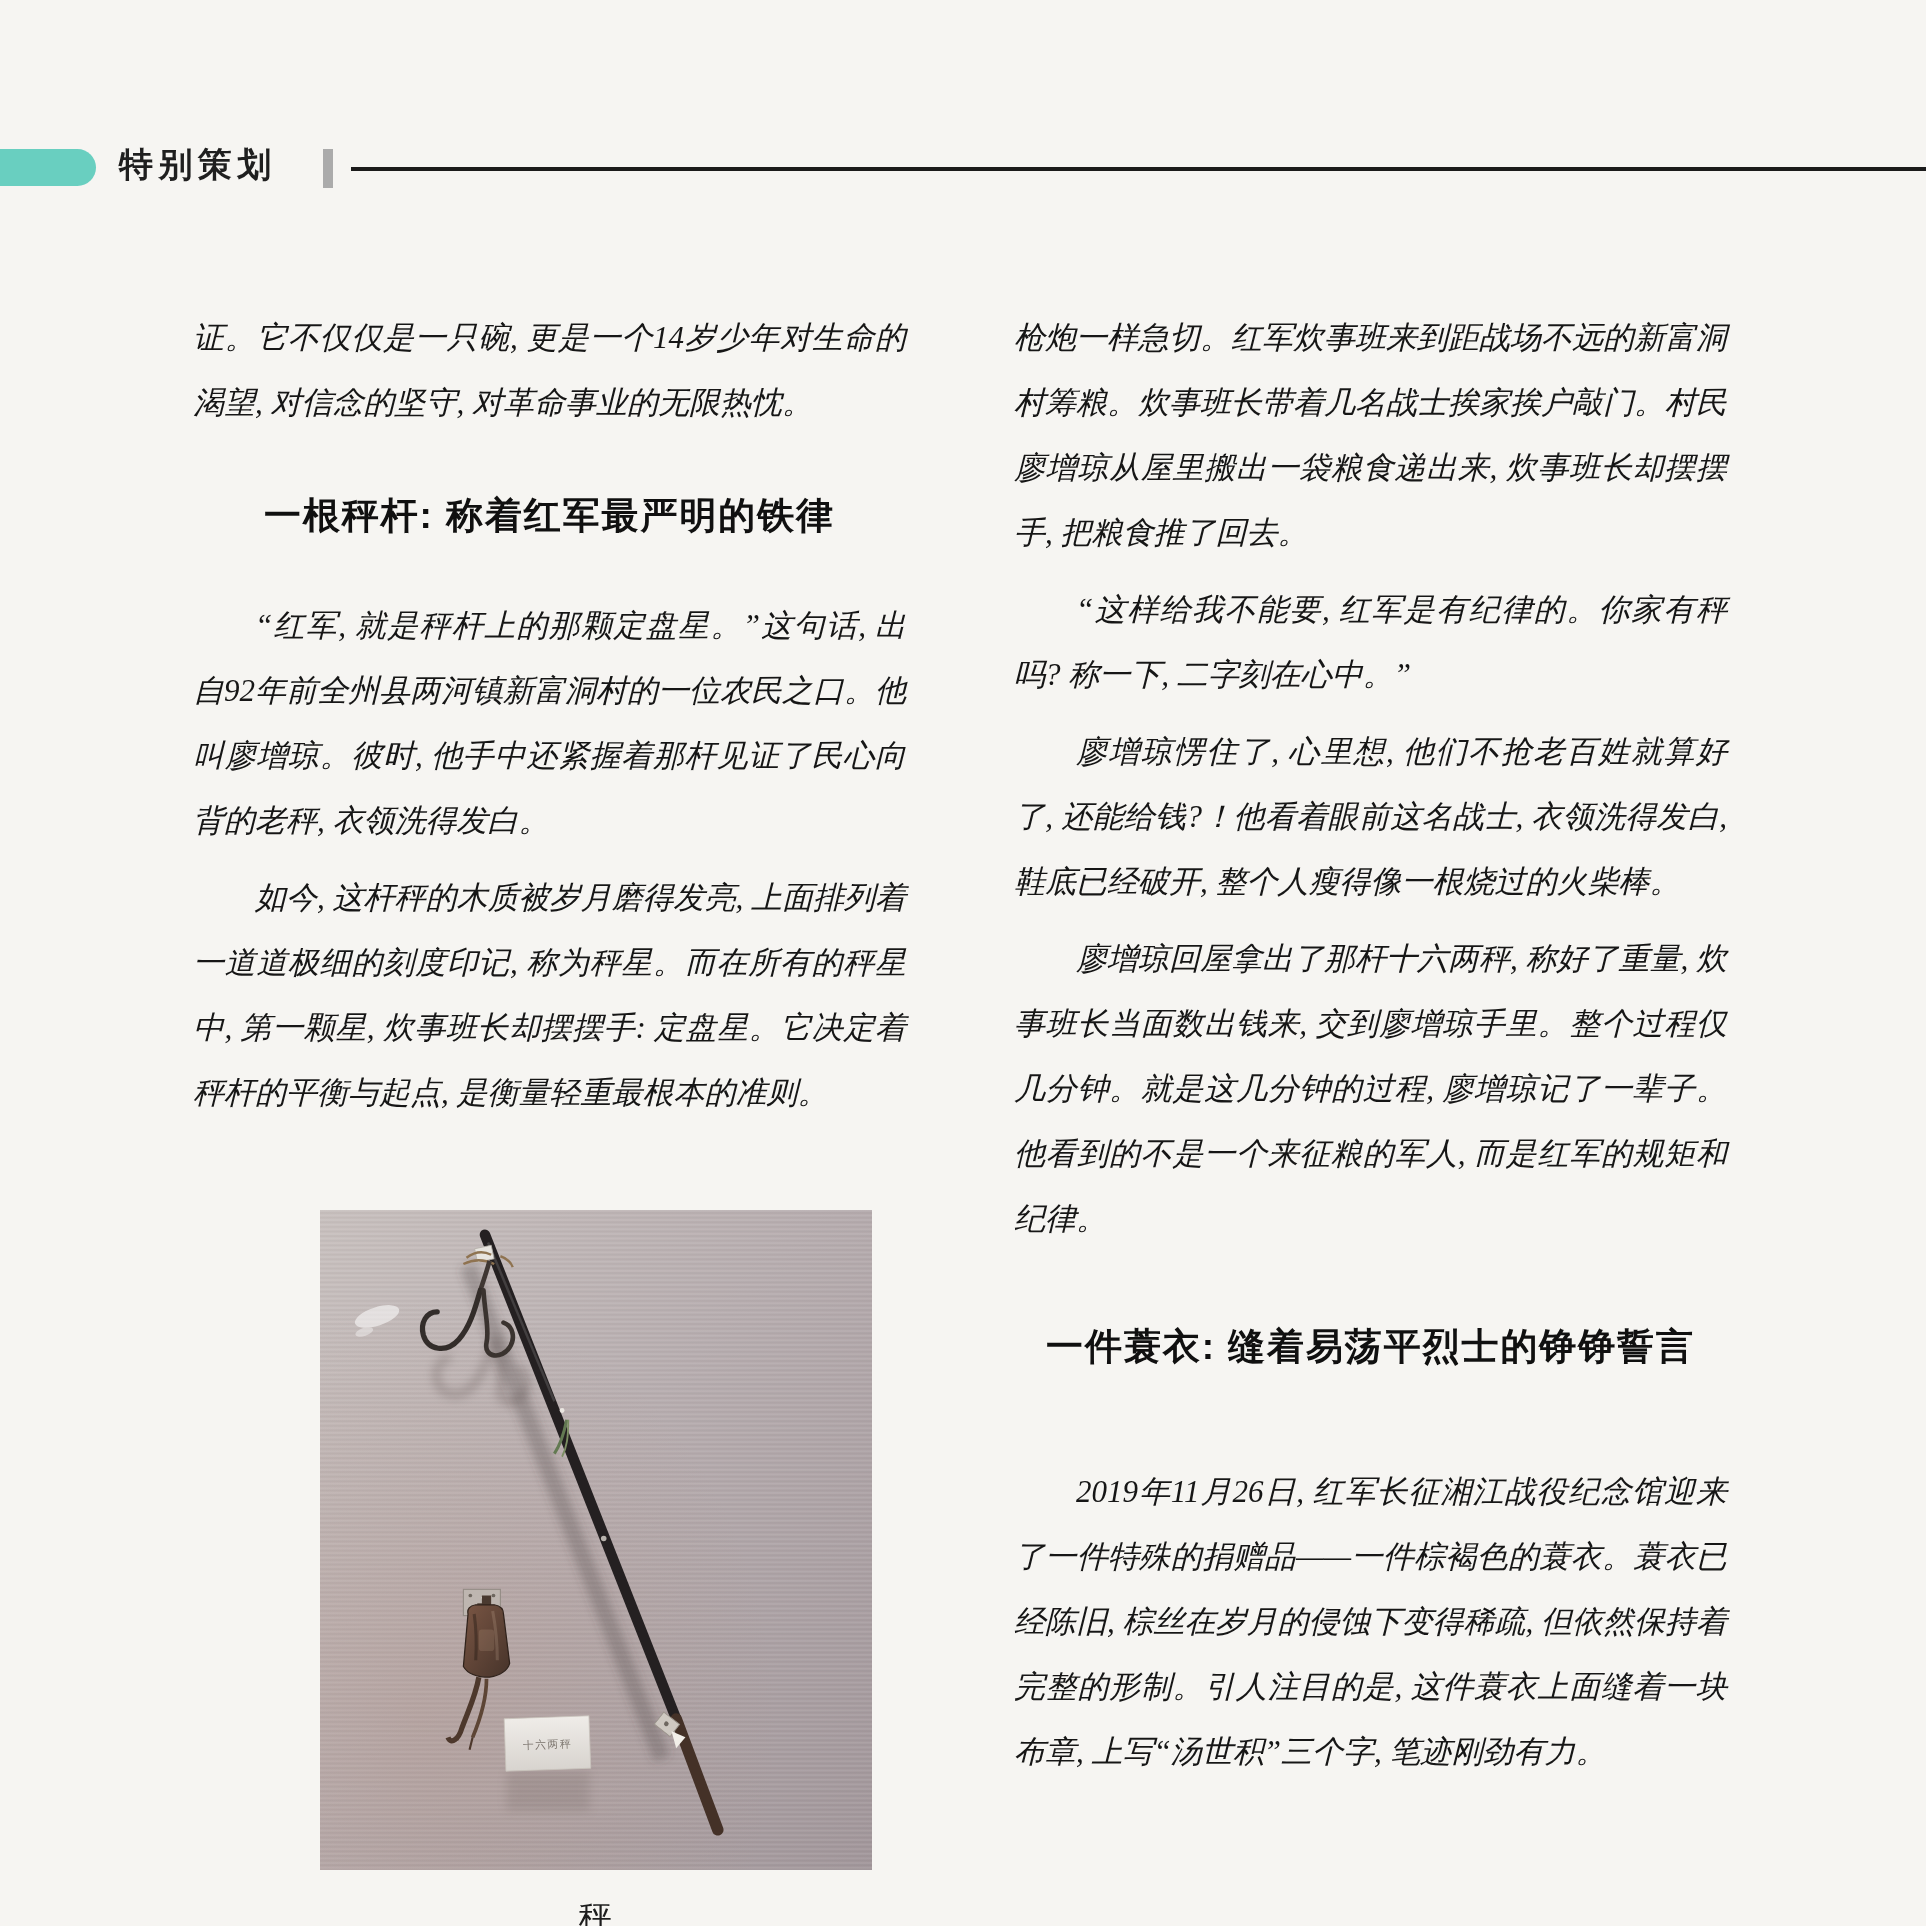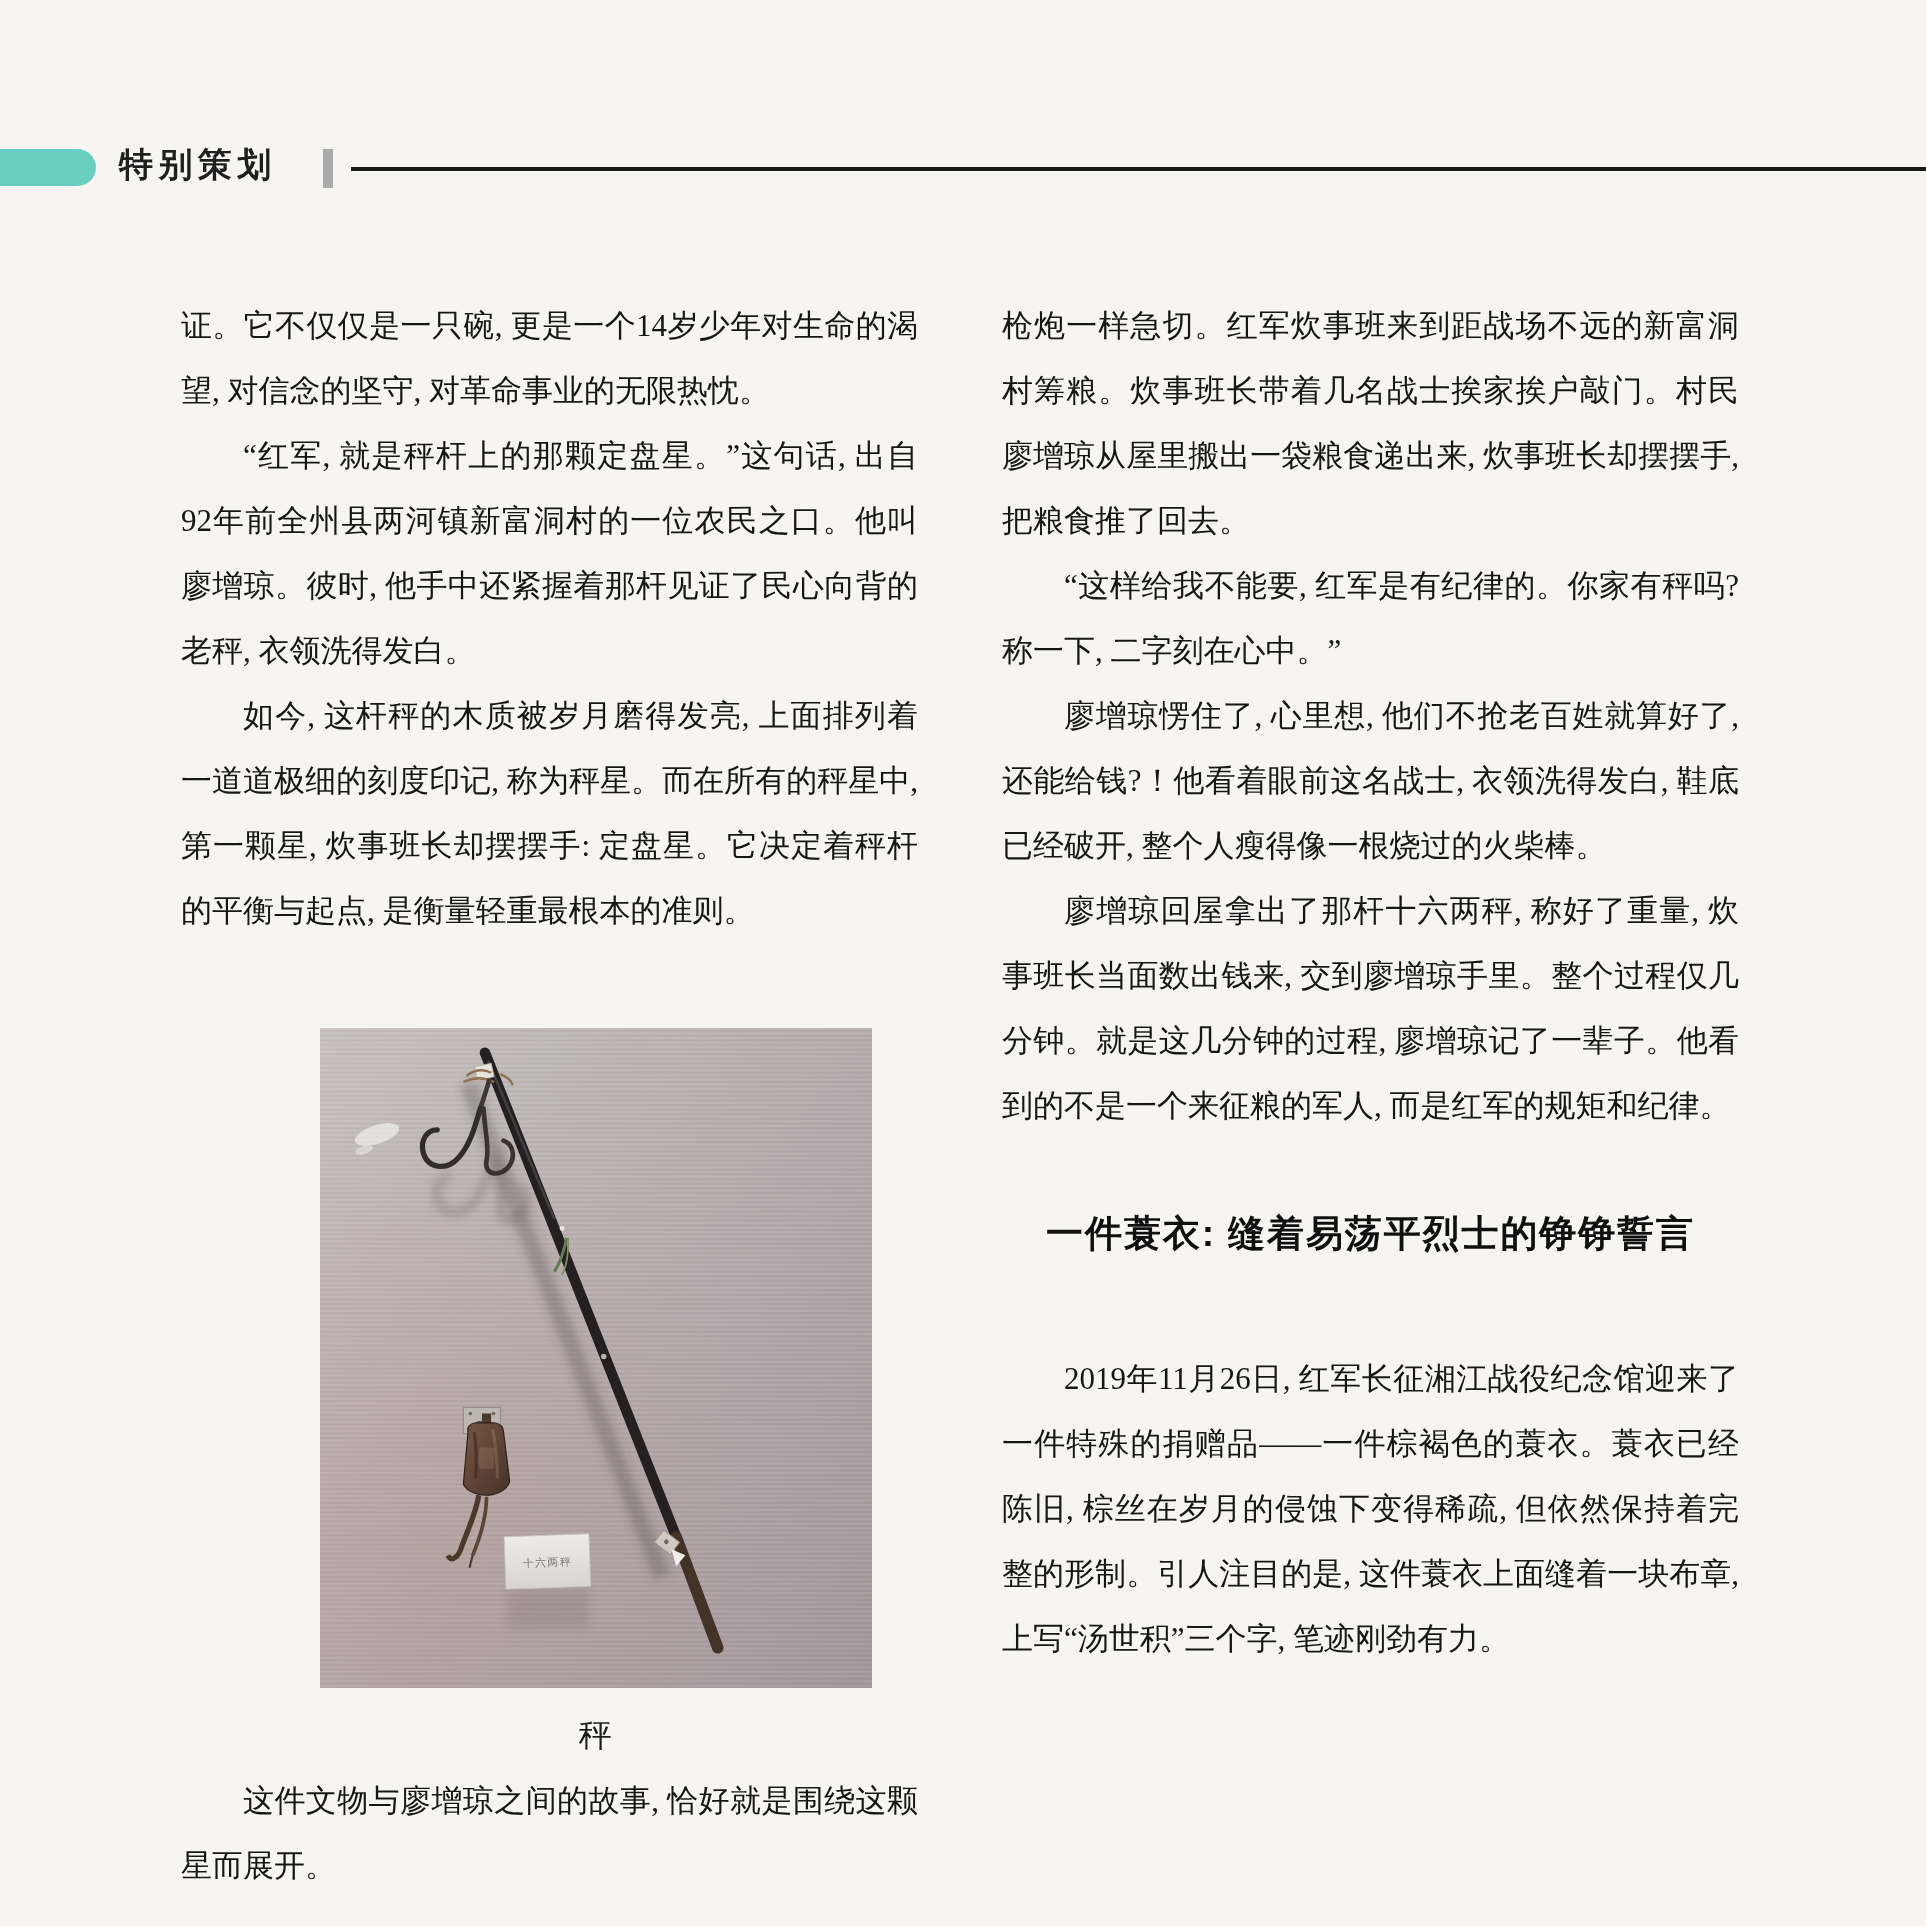--- a/index.html
+++ b/index.html
@@ -14,21 +14,21 @@
   .header-title{position:absolute;left:119px;top:142px;
     font-family:"Liberation Sans","DejaVu Sans",sans-serif;font-weight:bold;
     font-size:34px;letter-spacing:5.4px;color:#1f1f1f;white-space:nowrap;}
   .header-bar{position:absolute;left:323px;top:149px;width:10px;height:39px;background:#ababab;}
   .header-rule{position:absolute;left:351px;right:0;top:167px;height:3.5px;background:#1b1b1b;}
   
   .col{position:absolute;top:293px;width:737px;font-size:31px;line-height:65px;
     text-align:justify;color:#161616;}
   .col-left{left:181px;}
   .col-right{left:1002px;}
-  .col p{margin:0;text-indent:2em;}
+  .col p{margin:12px;text-indent:2em;font-style:italic;}
   .col p.cont{text-indent:0;}
   .sec-heading{
     font-family:"Liberation Sans","DejaVu Sans",sans-serif;font-weight:bold;
     font-size:37px;line-height:46px;letter-spacing:1.9px;color:#101010;
     text-align:center;text-indent:0;margin:58px 0 54px 0;}
   .col-right .sec-heading{margin:73px 0 89px 0;}
   
   figure{margin:85px 0 0 139px;width:552px;padding:0;}
   .photo{width:552px;height:660px;display:block;}
   figcaption{text-align:center;font-size:33px;margin-top:15.4px;color:#1d1d1d;letter-spacing:1.5px;}
@@ -38,20 +38,21 @@
 
 <div>
 
   <div class="teal-pill"></div>
   <div class="header-title">特别策划</div>
   <div class="header-bar"></div>
   <div class="header-rule"></div>
 
   <section class="col col-left">
     <p class="cont">证。它不仅仅是一只碗, 更是一个14岁少年对生命的渴望, 对信念的坚守, 对革命事业的无限热忱。</p>
+    <h2 class="sec-heading">一根秤杆: 称着红军最严明的铁律</h2>
     <p>“红军, 就是秤杆上的那颗定盘星。”这句话, 出自92年前全州县两河镇新富洞村的一位农民之口。他叫廖增琼。彼时, 他手中还紧握着那杆见证了民心向背的老秤, 衣领洗得发白。</p>
     <p>如今, 这杆秤的木质被岁月磨得发亮, 上面排列着一道道极细的刻度印记, 称为秤星。而在所有的秤星中, 第一颗星, 炊事班长却摆摆手: 定盘星。它决定着秤杆的平衡与起点, 是衡量轻重最根本的准则。</p>
 
     <figure>
       <svg class="photo" viewBox="0 0 358 428" xmlns="http://www.w3.org/2000/svg" style="font-size:80px">
         <defs>
           <linearGradient id="wall" x1="0" y1="0" x2="1" y2="1">
             <stop offset="0" stop-color="#c8c0be"></stop>
             <stop offset="0.45" stop-color="#b7adaf"></stop>
             <stop offset="1" stop-color="#a1969a"></stop>

